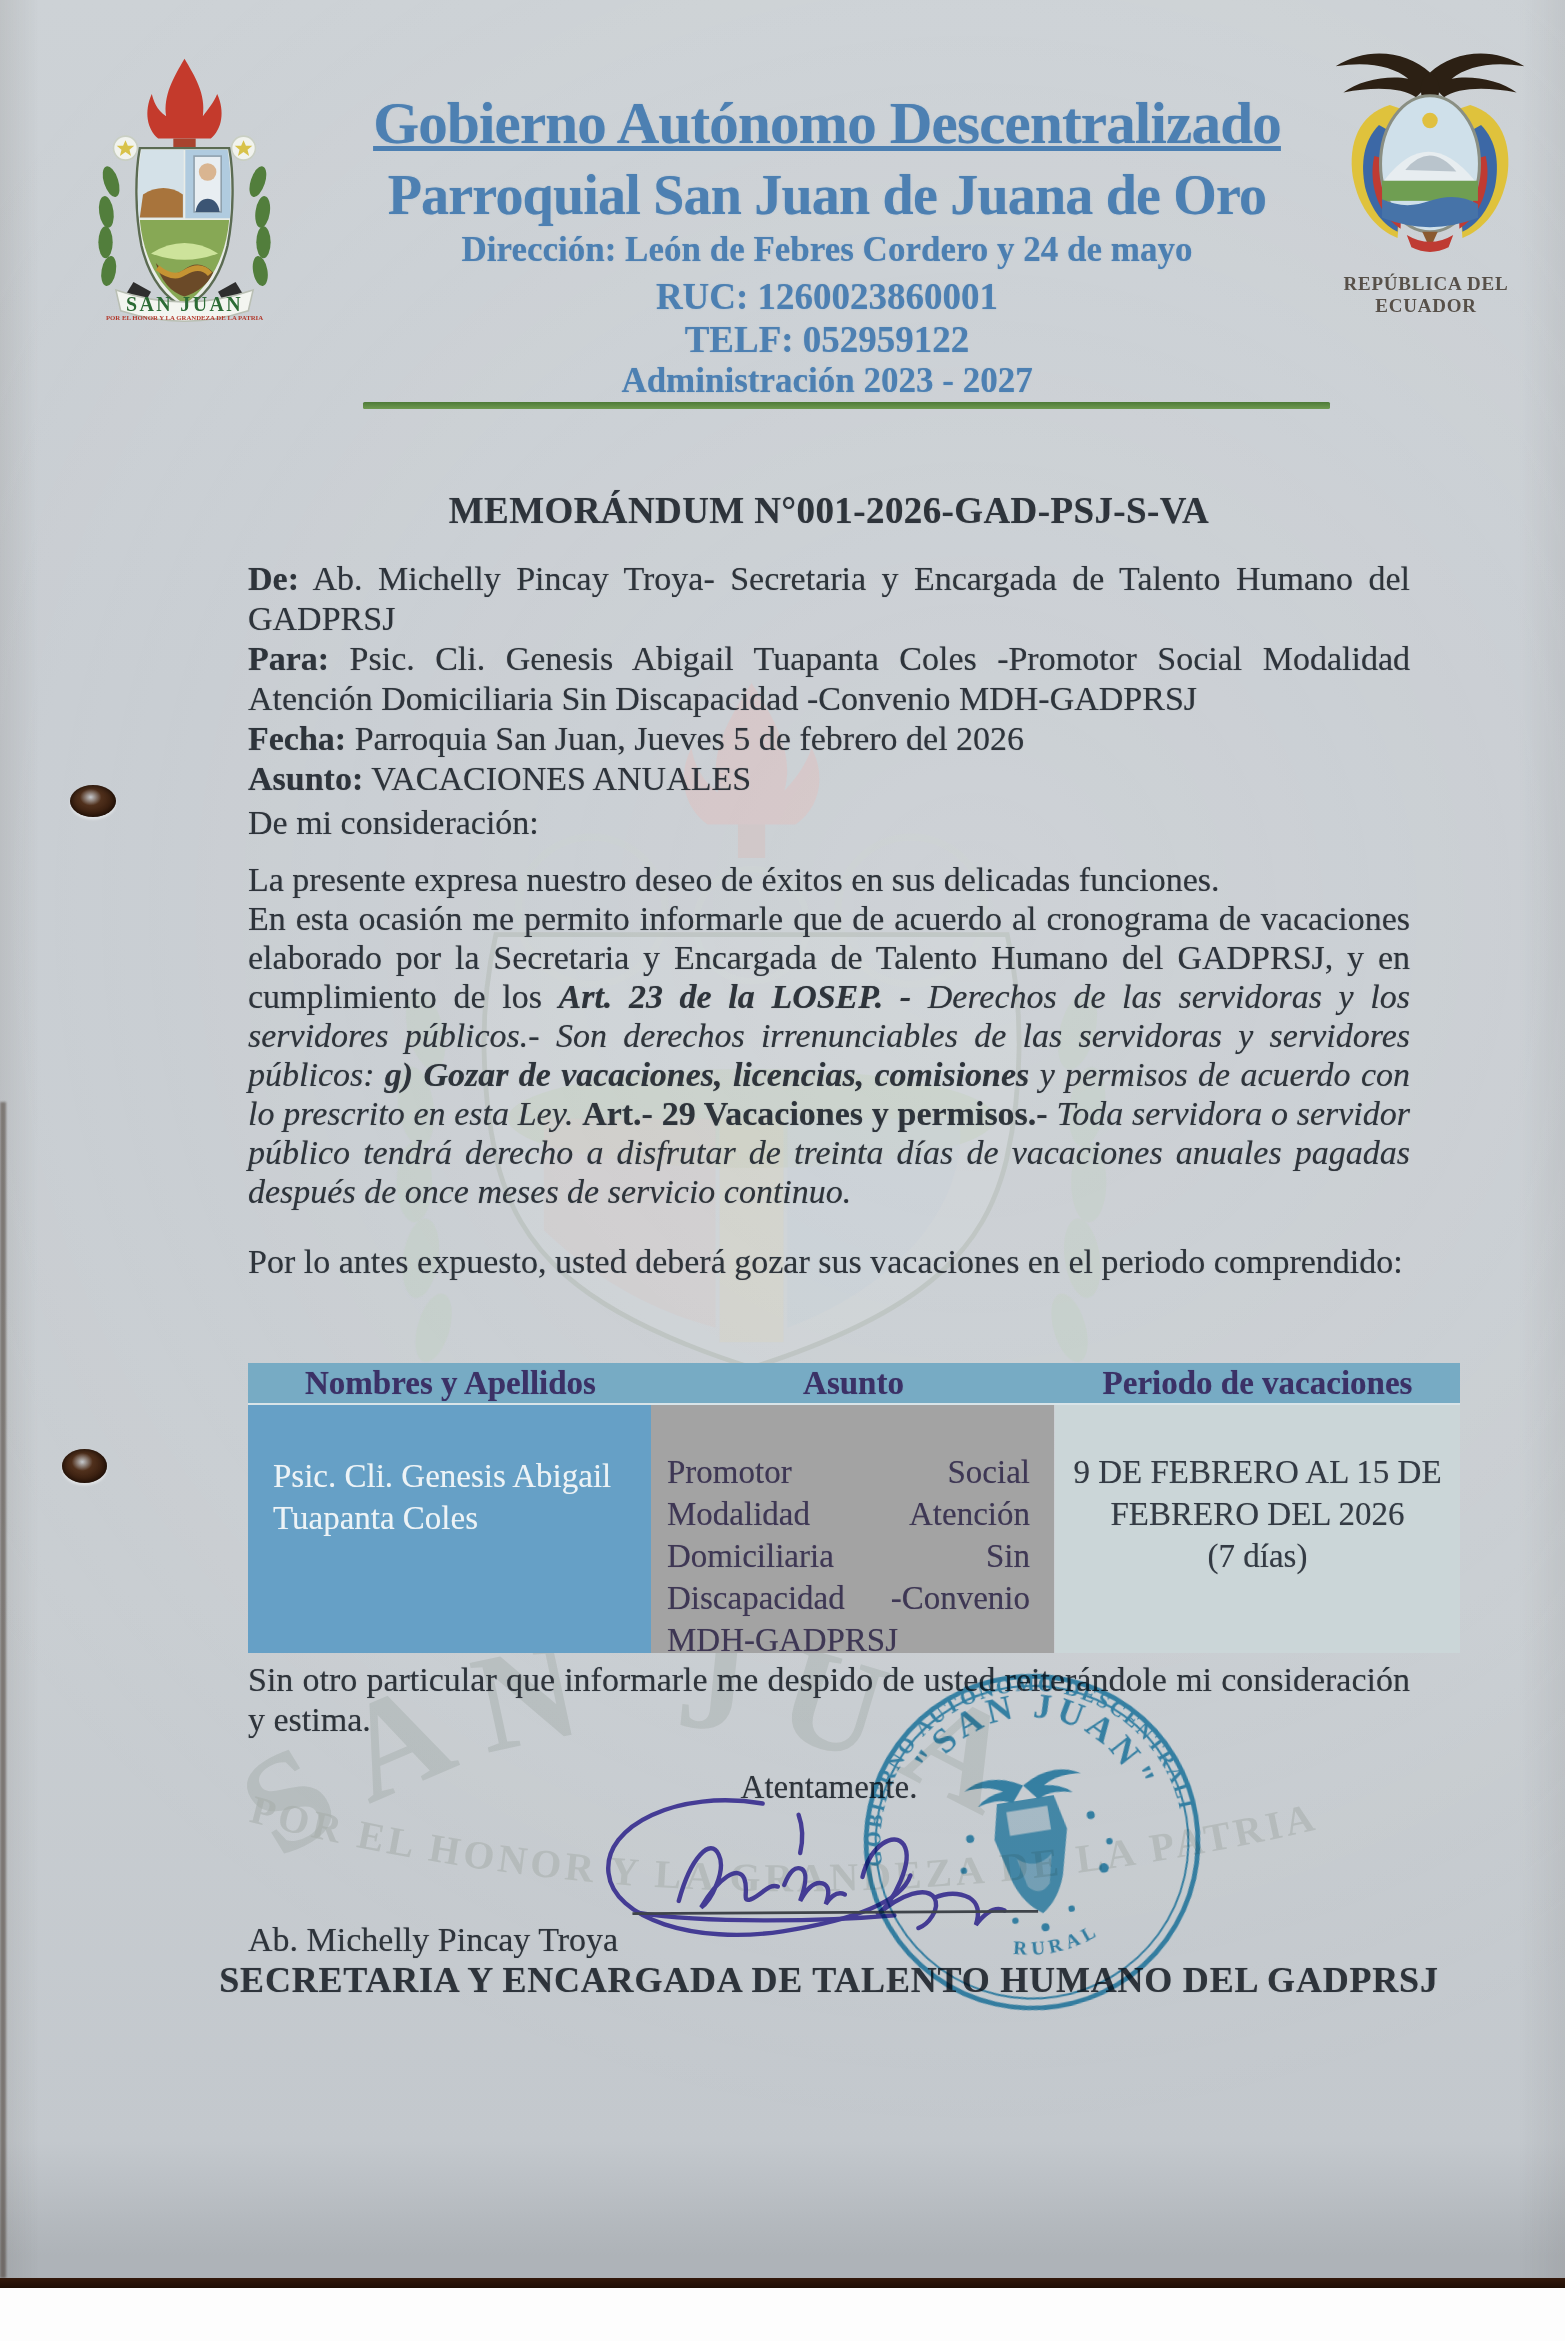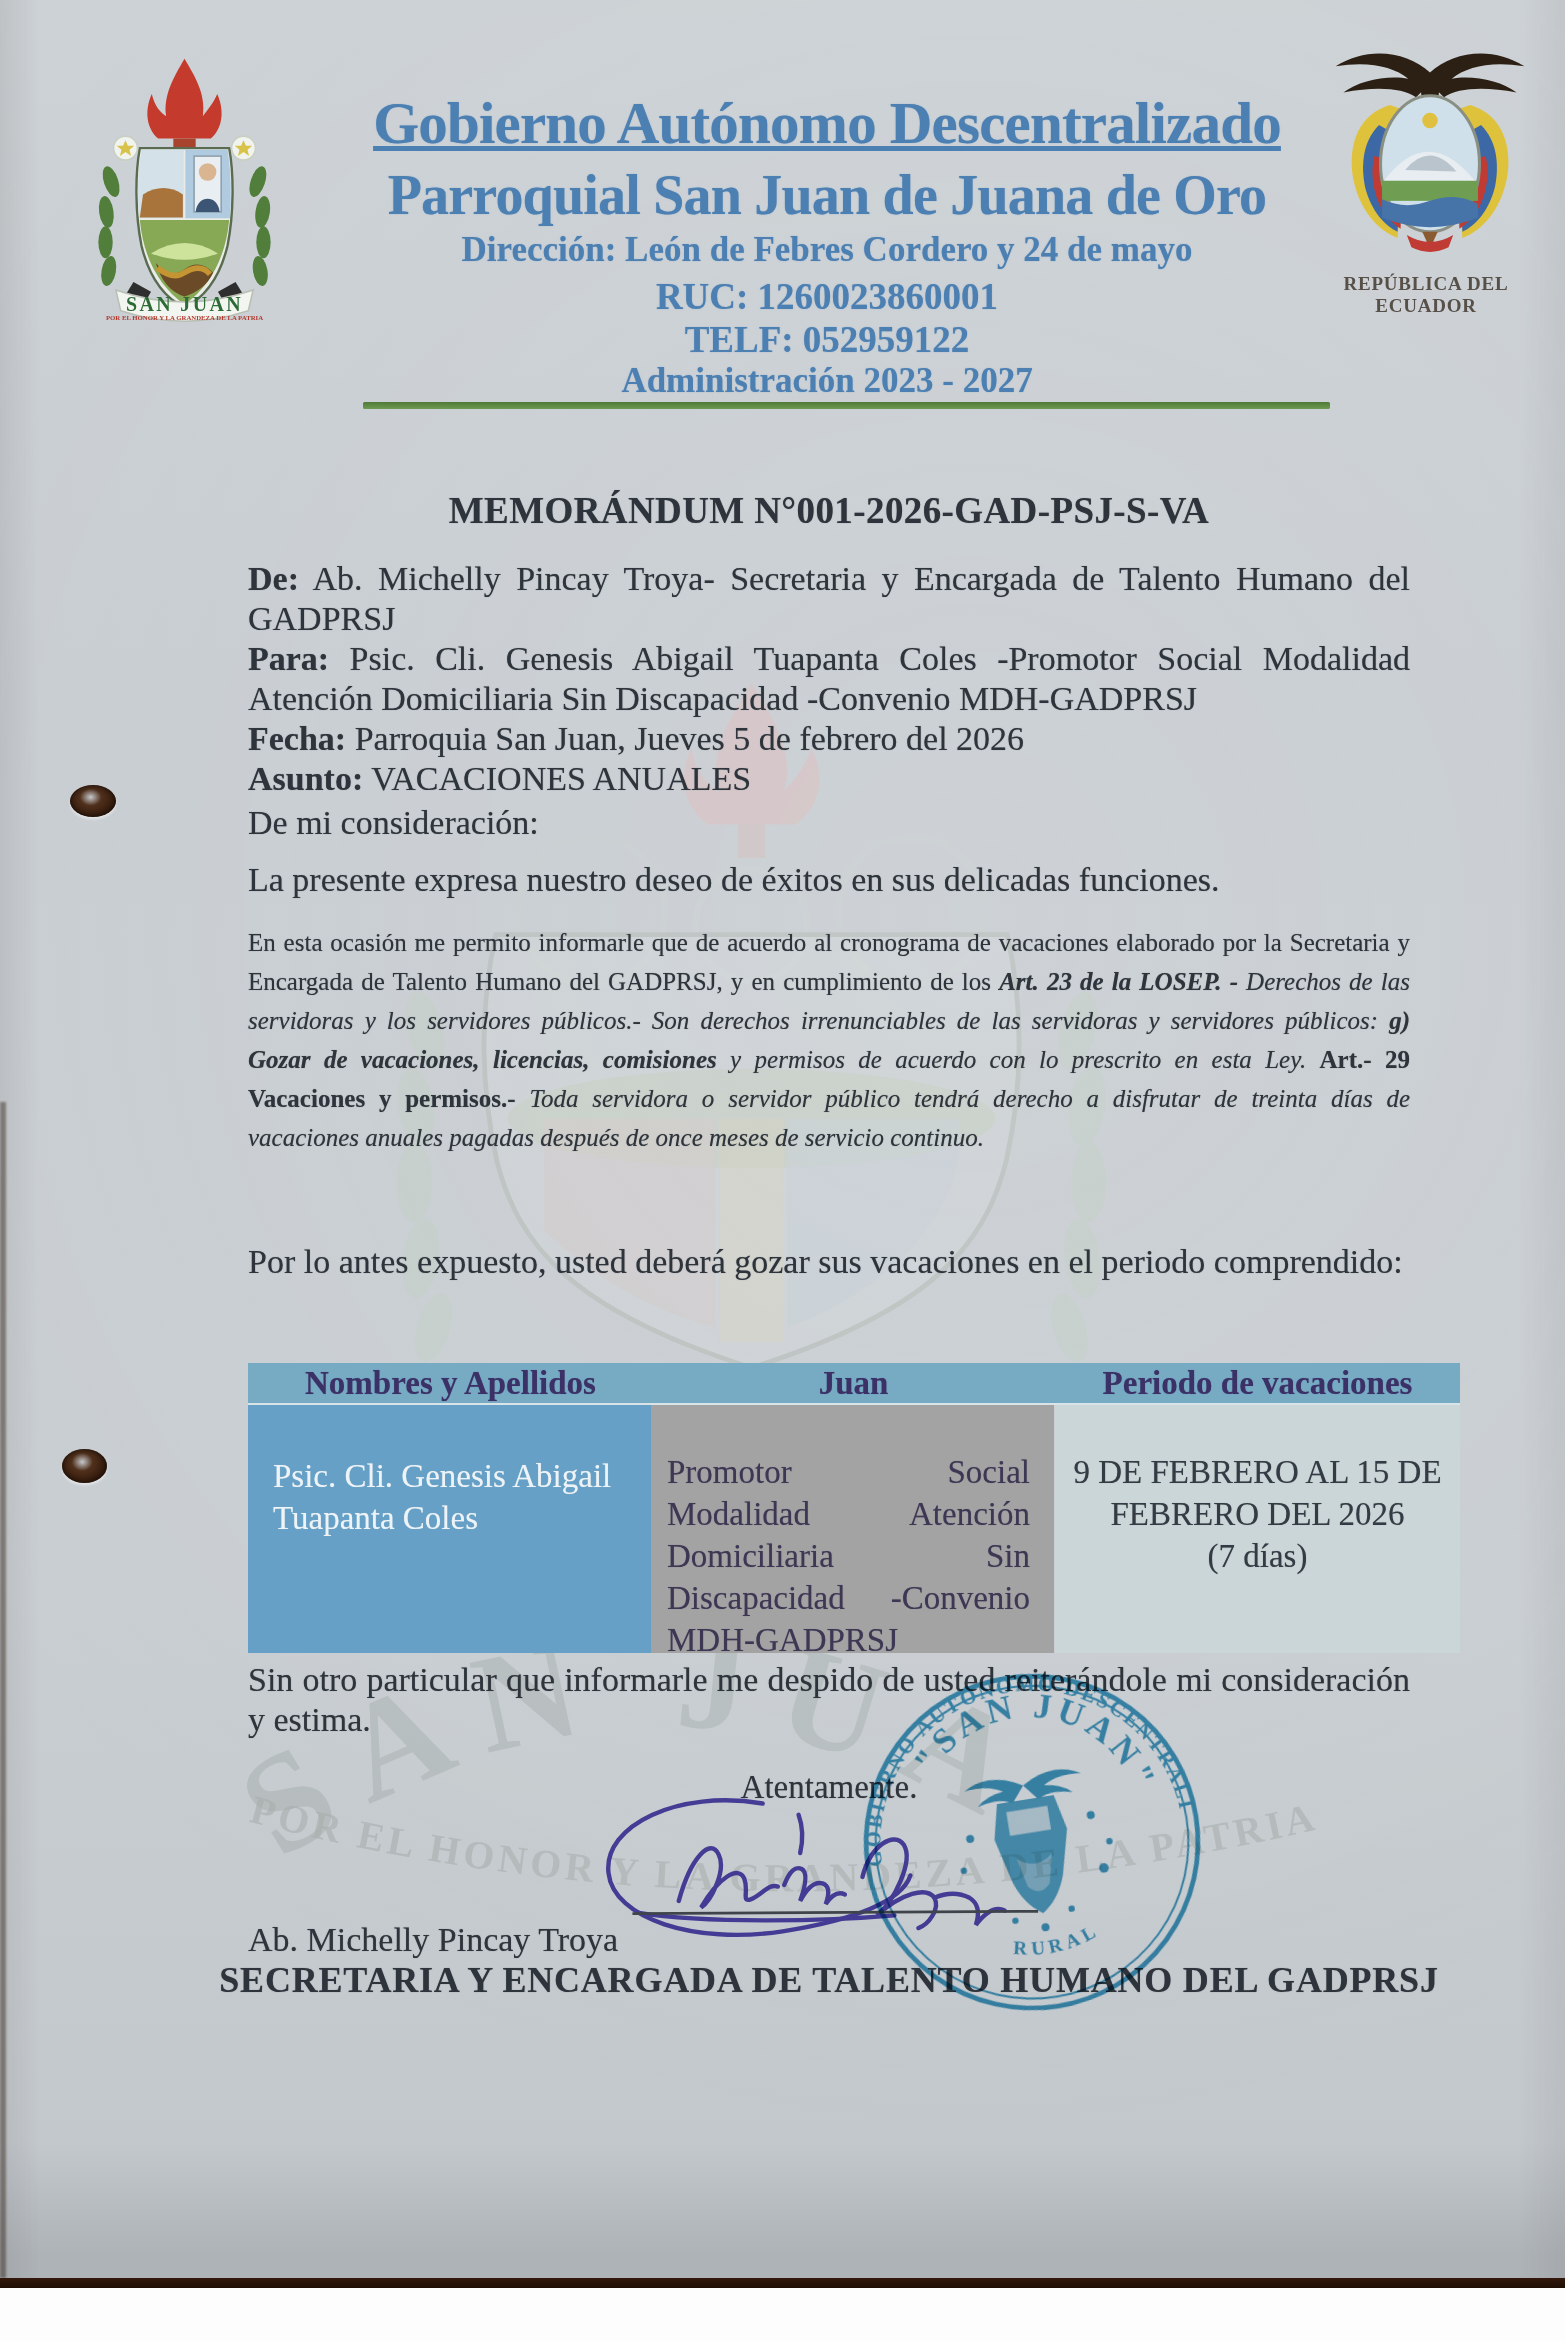--- a/index.html
+++ b/index.html
@@ -36,21 +36,21 @@
                 font-size:19px;font-weight:bold;color:#575049;letter-spacing:0.8px;}
   
   .doc{color:#2e343b;text-shadow:0 0 1px rgba(46,52,60,.5);}
   .memo-title{position:absolute;left:248px;top:489px;width:1162px;text-align:center;
               font-size:37px;font-weight:bold;letter-spacing:0.4px;}
   .meta{position:absolute;left:248px;top:559px;width:1162px;font-size:34px;line-height:40px;text-align:justify;}
   .meta p{margin:0;}
   .lbl{font-weight:bold;}
   .salutation{position:absolute;left:248px;top:804px;width:1162px;font-size:34px;}
   .p1{position:absolute;left:248px;top:861px;width:1162px;font-size:34px;}
-  .p2{position:absolute;left:248px;top:899px;width:1162px;font-size:25px;line-height:39px;text-align:justify;margin-top:24px;}
+  .p2{position:absolute;left:248px;top:899px;width:1162px;font-size:34px;line-height:39px;text-align:justify;}
   .p3{position:absolute;left:248px;top:1243px;width:1162px;font-size:34px;line-height:38px;text-align:justify;}
   .seg-bi{font-weight:bold;font-style:italic;}
   .seg-i{font-style:italic;}
   .seg-b{font-weight:bold;}
   
   .tbl{position:absolute;left:248px;top:1363px;width:1212px;height:291px;}
   .tbl-head{position:absolute;left:0;top:0;width:1212px;height:40px;background:#77abc4;
             border-bottom:2.4px solid #d9e4e8;display:flex;justify-content:flex-end;}
   .th{flex:none;display:flex;align-items:center;justify-content:center;
       font-size:33px;font-weight:bold;color:#3b3166;text-shadow:0 0 0.8px rgba(59,49,102,.5);}
@@ -204,21 +204,21 @@
 
   <div class="p2 doc">
     <span>En esta ocasión me permito informarle que de acuerdo al cronograma de vacaciones elaborado por la Secretaria y Encargada de Talento Humano del GADPRSJ, y en cumplimiento de los </span><span class="seg-bi">Art. 23 de la LOSEP. - </span><span class="seg-i">Derechos de las servidoras y los servidores públicos.- Son derechos irrenunciables de las servidoras y servidores públicos: </span><span class="seg-bi">g) Gozar de vacaciones, licencias, comisiones </span><span class="seg-i">y permisos de acuerdo con lo prescrito en esta Ley. </span><span class="seg-b">Art.- 29 Vacaciones y permisos.- </span><span class="seg-i">Toda servidora o servidor público tendrá derecho a disfrutar de treinta días de vacaciones anuales pagadas después de once meses de servicio continuo.</span>
   </div>
 
   <div class="p3 doc">Por lo antes expuesto, usted deberá gozar sus vacaciones en el periodo comprendido:</div>
 
   <div class="tbl">
     <div class="tbl-head">
       <div class="th th1">Nombres y Apellidos</div>
-      <div class="th th2">Juan</div>
+      <div class="th th2">Asunto</div>
       <div class="th th3">Periodo de vacaciones</div>
     </div>
     <div class="td-name">
       <div>Psic. Cli. Genesis Abigail</div>
       <div>Tuapanta Coles</div>
     </div>
     <div class="td-cargo">
       <div class="jline">
           <span>Promotor</span>
           <span>Social</span>

